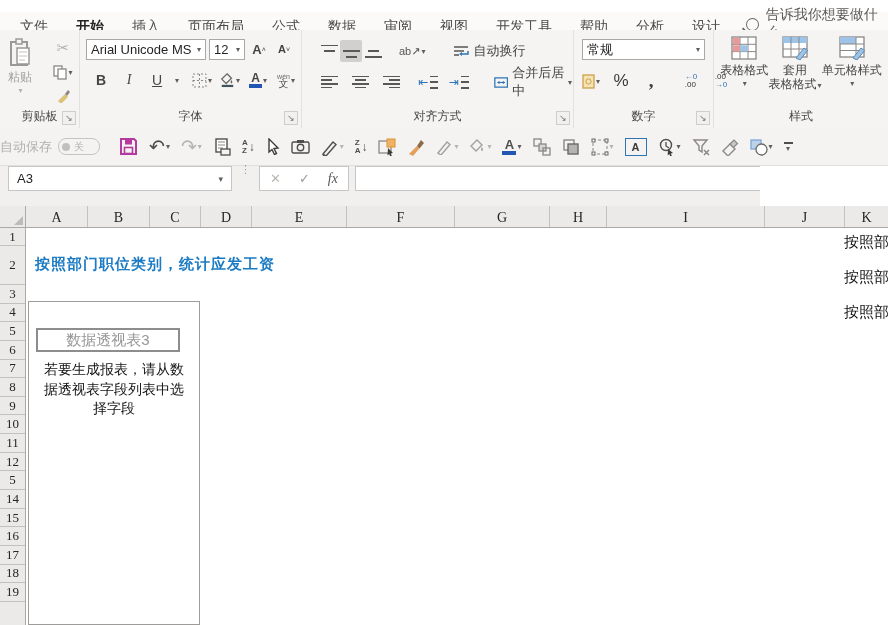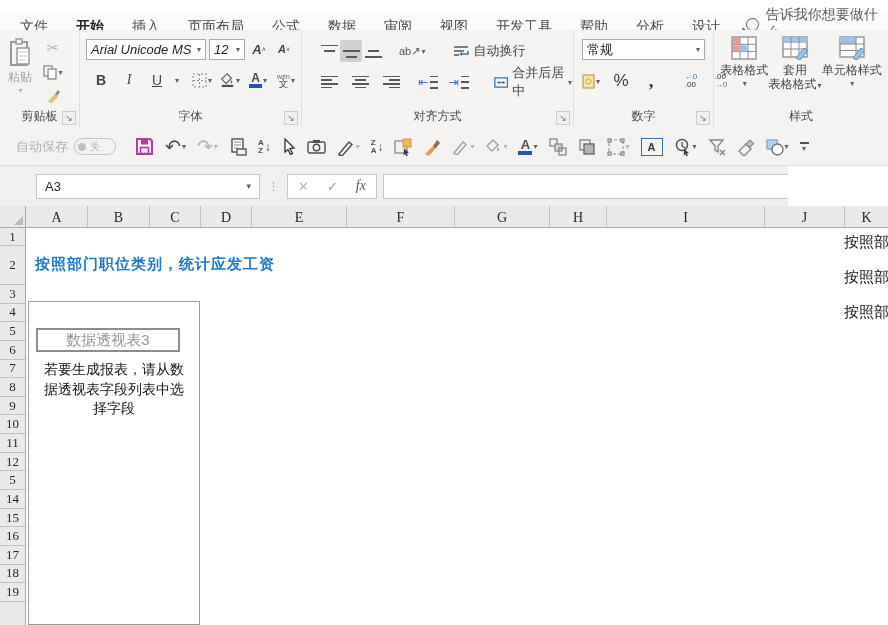--- a/index.html
+++ b/index.html
@@ -26,36 +26,36 @@
   .combo{background:#fff;border:1px solid #aaa8a6;height:21px;display:flex;align-items:center;padding:0 4px;font-size:13px;color:#252423;box-sizing:border-box;}
   .combo .caret{margin-left:auto;}
   .pressed{background:#d2d0ce;border-radius:2px;}
   .bigbtn{display:flex;flex-direction:column;align-items:center;font-size:12px;color:#444;line-height:14px;text-align:center;}
   
   .bars{width:17px;height:13px;display:flex;flex-direction:column;justify-content:space-between;}
   .bars i{display:block;height:1.6px;background:#5a5856;}
   .vline{width:1px;background:#e0deda;height:60px;margin:6px 4px 0;}
 
   
-  .qat{position:absolute;left:0;top:128px;width:888px;height:38px;background:#f4f3f1;border-bottom:1px solid #e1dfdd;display:flex;align-items:center;padding:0 16px;box-sizing:border-box;gap:11px;}
+  .qat{position:absolute;left:0;top:128px;width:888px;height:38px;background:#f4f3f1;border-bottom:1px solid #e1dfdd;display:flex;align-items:center;padding:0 0;box-sizing:border-box;gap:11px;}
   .qitem{display:inline-flex;align-items:center;color:#4f4e4c;}
   .autosave{display:flex;align-items:center;gap:6px;color:#b3b1ae;font-size:13px;}
   .pill{width:34px;height:15px;border:1px solid #c6c4c1;border-radius:8px;display:flex;align-items:center;padding:0 3px;gap:4px;color:#b3b1ae;font-size:10px;}
   .pill .dot{width:8px;height:8px;border-radius:50%;background:#c2c0bd;}
   .ud{font-size:19px;line-height:19px;color:#4f4e4c;}
   .grayed{color:#b6b4b1!important;}
   .sortstack{display:flex;flex-direction:column;font-size:8px;line-height:8px;font-weight:bold;color:#4f4e4c;}
   .dn{font-size:12px;margin-left:1px;color:#4f4e4c;}
   .decstack{display:flex;flex-direction:column;font-size:8px;line-height:8px;color:#333;align-items:flex-start;}
   .decstack b{color:#2e75b6;font-weight:normal;}
   .morecmd{display:flex;flex-direction:column;align-items:center;line-height:5px;color:#4f4e4c;}
   .morecmd i{display:block;width:9px;height:1.5px;background:#4f4e4c;margin-bottom:2px;}
 
   
-  .fbar{position:absolute;left:0;top:166px;width:760px;height:40px;background:#f1f0ee;display:flex;align-items:center;padding-left:28px;}
+  .fbar{position:absolute;left:0;top:166px;width:760px;height:40px;background:#f1f0ee;display:flex;align-items:flex-start;}
   .namebox{margin-left:8px;width:224px;height:25px;background:#fff;border:1px solid #c8c6c4;display:flex;align-items:center;padding:0 8px;box-sizing:border-box;font-size:13px;color:#252423;}
   .namebox .caret{margin-left:auto;font-size:9px;}
   .dots{color:#a09e9b;font-size:11px;letter-spacing:0;margin:0 8px;line-height:7px;}
   .fxbtns{height:25px;background:#fff;border:1px solid #c8c6c4;display:flex;align-items:center;padding:0 10px;gap:18px;box-sizing:border-box;}
   .fxbtns .x{color:#b9b7b4;font-size:13px;}
   .fxbtns .ck{color:#9c9a97;font-size:13px;}
   .fxbtns .fx{font-style:italic;font-family:"Liberation Serif","DejaVu Serif",serif;color:#5a5856;font-size:14px;}
   .finput{flex:1;height:25px;background:#fff;border:1px solid #c8c6c4;border-right:none;margin-left:6px;box-sizing:border-box;}
 
   
@@ -100,21 +100,21 @@
     <div class="tellme">
       <span class="mag"></span>
       <span>告诉我你想要做什么</span>
     </div>
   </div>
 
   <div class="ribbon">
 
     <div class="rgroup" style="width:80px">
       <div class="rcontent" style="display:flex;">
-        <div class="bigbtn" style="margin:4px 10px 0 8px">
+        <div class="bigbtn" style="margin:4px 20px 0 8px">
           <svg class="icon16" style="width:24px;height:30px" viewBox="0 0 24 30">
             <rect x="3" y="4" width="16" height="23" fill="none" stroke="#9b9996" stroke-width="2"></rect>
             <rect x="8" y="1" width="6" height="5" fill="#f5f4f2" stroke="#9b9996" stroke-width="1.5"></rect>
             <rect x="9" y="10" width="12" height="16" fill="#fff" stroke="#9b9996" stroke-width="1.5"></rect>
             <path d="M11 14h8M11 18h8M11 22h6" stroke="#c4c2bf" stroke-width="1"></path>
           </svg>
           <span style="color:#a3a19e;margin-top:2px">粘贴</span>
           <span class="caret grayed">▾</span>
         </div>
         <div style="display:flex;flex-direction:column;margin-top:4px;gap:3px;">
@@ -133,21 +133,21 @@
             </svg>
           </span>
         </div>
       </div>
       <div class="glabel">剪贴板</div>
       <div class="launcher">↘</div>
     </div>
 
     <div class="rgroup" style="width:222px">
       <div class="rcontent">
-        <div style="display:flex;align-items:flex-end;margin:4px 6px 0 6px;gap:3px;font-style:italic;">
+        <div style="display:flex;align-items:flex-end;margin:4px 6px 0 6px;gap:3px;">
           <div class="combo" style="flex:1">
             <span>Arial Unicode MS</span>
             <span class="caret">▾</span>
           </div>
           <div class="combo" style="width:36px">
             <span>12</span>
             <span class="caret">▾</span>
           </div>
           <span class="smallbtn">
               <b style="font-size:13px">A</b>

